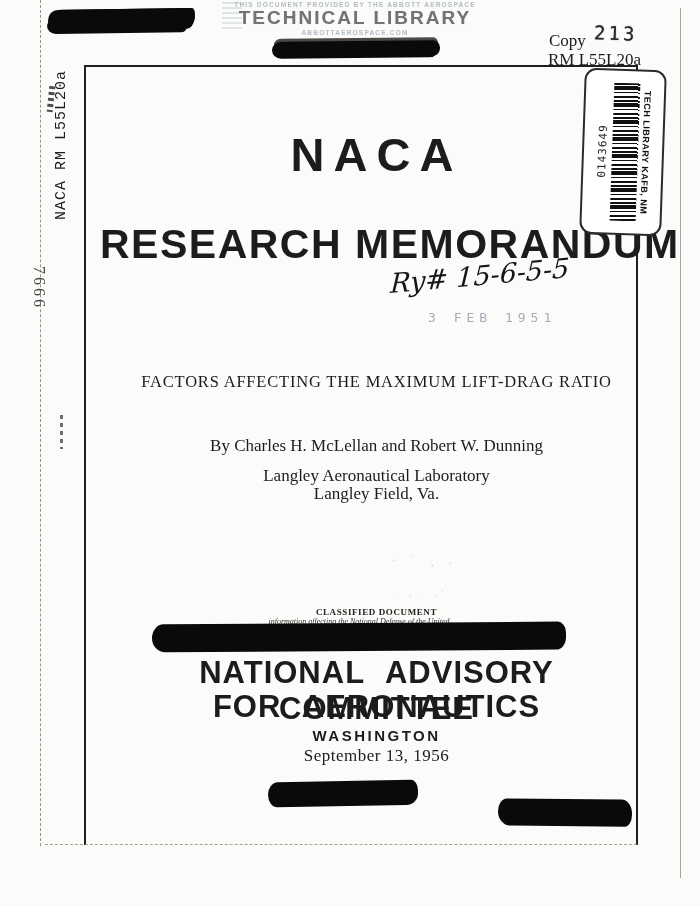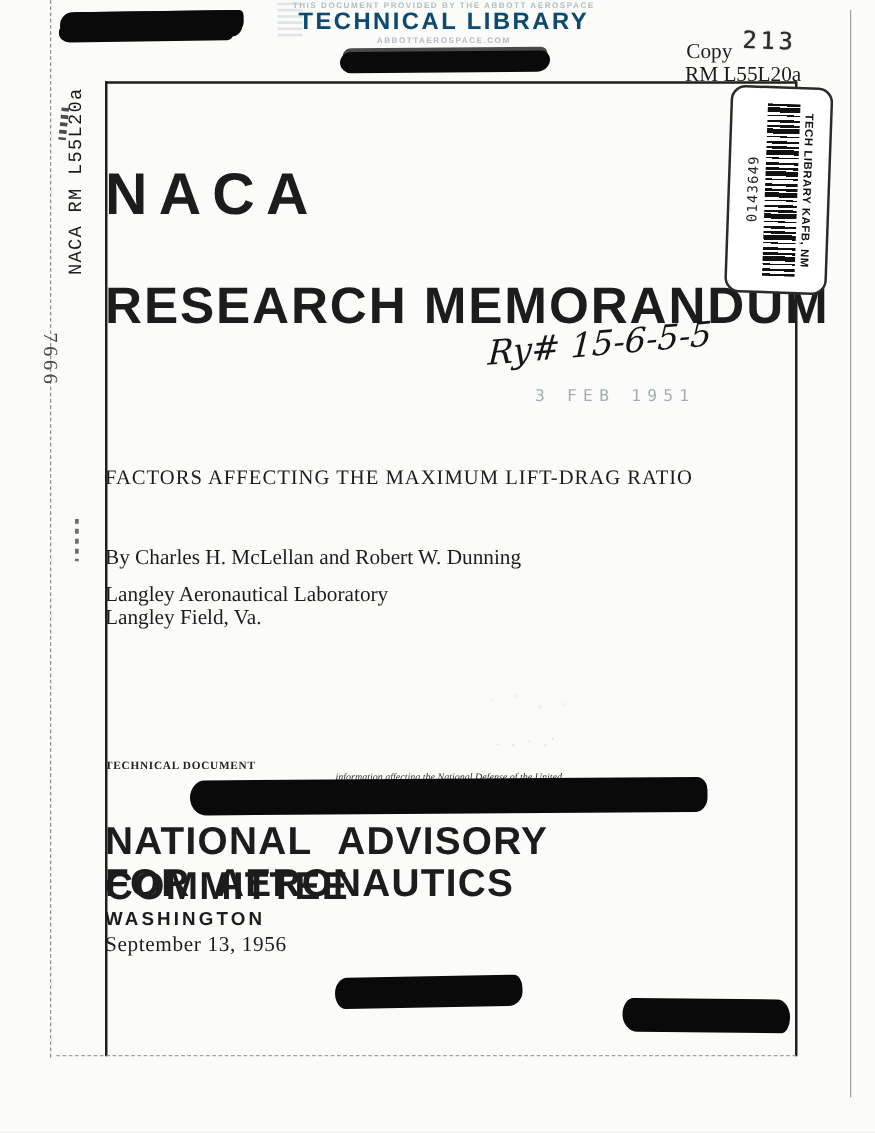--- a/index.html
+++ b/index.html
@@ -2,35 +2,35 @@
 <html><head>
 <meta charset="utf-8">
 <style>
   html,body{margin:0;padding:0;background:#e9e9e6;}
   .page{
     position:relative;width:700px;height:906px;margin:0 auto;
     background:#fbfbf9;overflow:hidden;
     font-family:"Liberation Serif",serif;color:#1c1c1c;
   }
   .abs{position:absolute;}
-  .ctr{left:84px;width:553px;text-align:left;}
+  .ctr{left:100px;width:553px;text-align:center;}
 
   
   .edge-left{left:40px;top:0;width:0;height:846px;border-left:1px dashed #6f6f6c;opacity:.75;}
   .edge-right{left:680px;top:8px;width:0;height:870px;border-left:1px solid #8e8e8a;opacity:.8;}
   .box-top{left:84px;top:65px;width:553px;height:0;border-top:2px solid #1f1f1d;}
   .box-left{left:84px;top:65px;width:0;height:780px;border-left:2px solid #1f1f1d;}
   .box-right{left:636px;top:65px;width:0;height:780px;border-left:2px solid #1f1f1d;}
   .box-bottom{left:45px;top:844px;width:592px;height:0;border-top:1px dashed #8a8a86;opacity:.8;}
 
   
   .wm{left:230px;top:1px;width:250px;text-align:center;color:#b3bcc4;
       font-family:"Liberation Sans",sans-serif;line-height:1.1;}
   .wm-sm{font-size:6.5px;letter-spacing:1.2px;font-weight:700;}
-  .wm-lg{font-size:19px;letter-spacing:2px;font-weight:700;color:#0c4a6e;
+  .wm-lg{font-size:19px;letter-spacing:2px;font-weight:700;color:#737373;
          text-shadow:0 0 1px #cfd6db;}
   .wm-logo{left:222px;top:2px;width:20px;height:30px;background:
     linear-gradient(#c3ccd3 2px,transparent 2px) 0 0/20px 5px;opacity:.5;}
 
   
   .bar{background:#0a0a0a;}
   .bar1{left:48px;top:9px;width:146px;height:21px;transform:rotate(-.8deg);
         border-radius:12px 6px 10px 14px/60% 40% 55% 60%;
         box-shadow:-4px 6px 0 -3px #0a0a0a,3px -2px 0 -2px #0a0a0a;}
   .bar2{left:272px;top:41px;width:168px;height:17px;transform:rotate(-.5deg);
@@ -157,21 +157,21 @@
   <div class="abs datestamp">3 FEB 1951</div>
 
   <div class="abs ctr t1">FACTORS AFFECTING THE MAXIMUM LIFT-DRAG RATIO</div>
   <div class="abs ctr byline">By Charles H. McLellan and Robert W. Dunning</div>
   <div class="abs ctr aff1">Langley Aeronautical Laboratory</div>
   <div class="abs ctr aff2">Langley Field, Va.</div>
 
   <div class="abs ghost">·  ˙   ¸ .</div>
   <div class="abs ghost2">.  ,  · ,'</div>
 
-  <div class="abs ctr classified">TECHNICAL DOCUMENT</div>
+  <div class="abs ctr classified">CLASSIFIED DOCUMENT</div>
   <div class="abs peek">information affecting the National Defense of the United</div>
   <div class="abs bar bar3"></div>
 
   <div class="abs ctr org1">NATIONAL ADVISORY COMMITTEE</div>
   <div class="abs ctr org2">FOR AERONAUTICS</div>
   <div class="abs ctr wash">WASHINGTON</div>
   <div class="abs ctr fdate">September 13, 1956</div>
 
   <div class="abs bar bar4"></div>
   <div class="abs bar bar5"></div>

